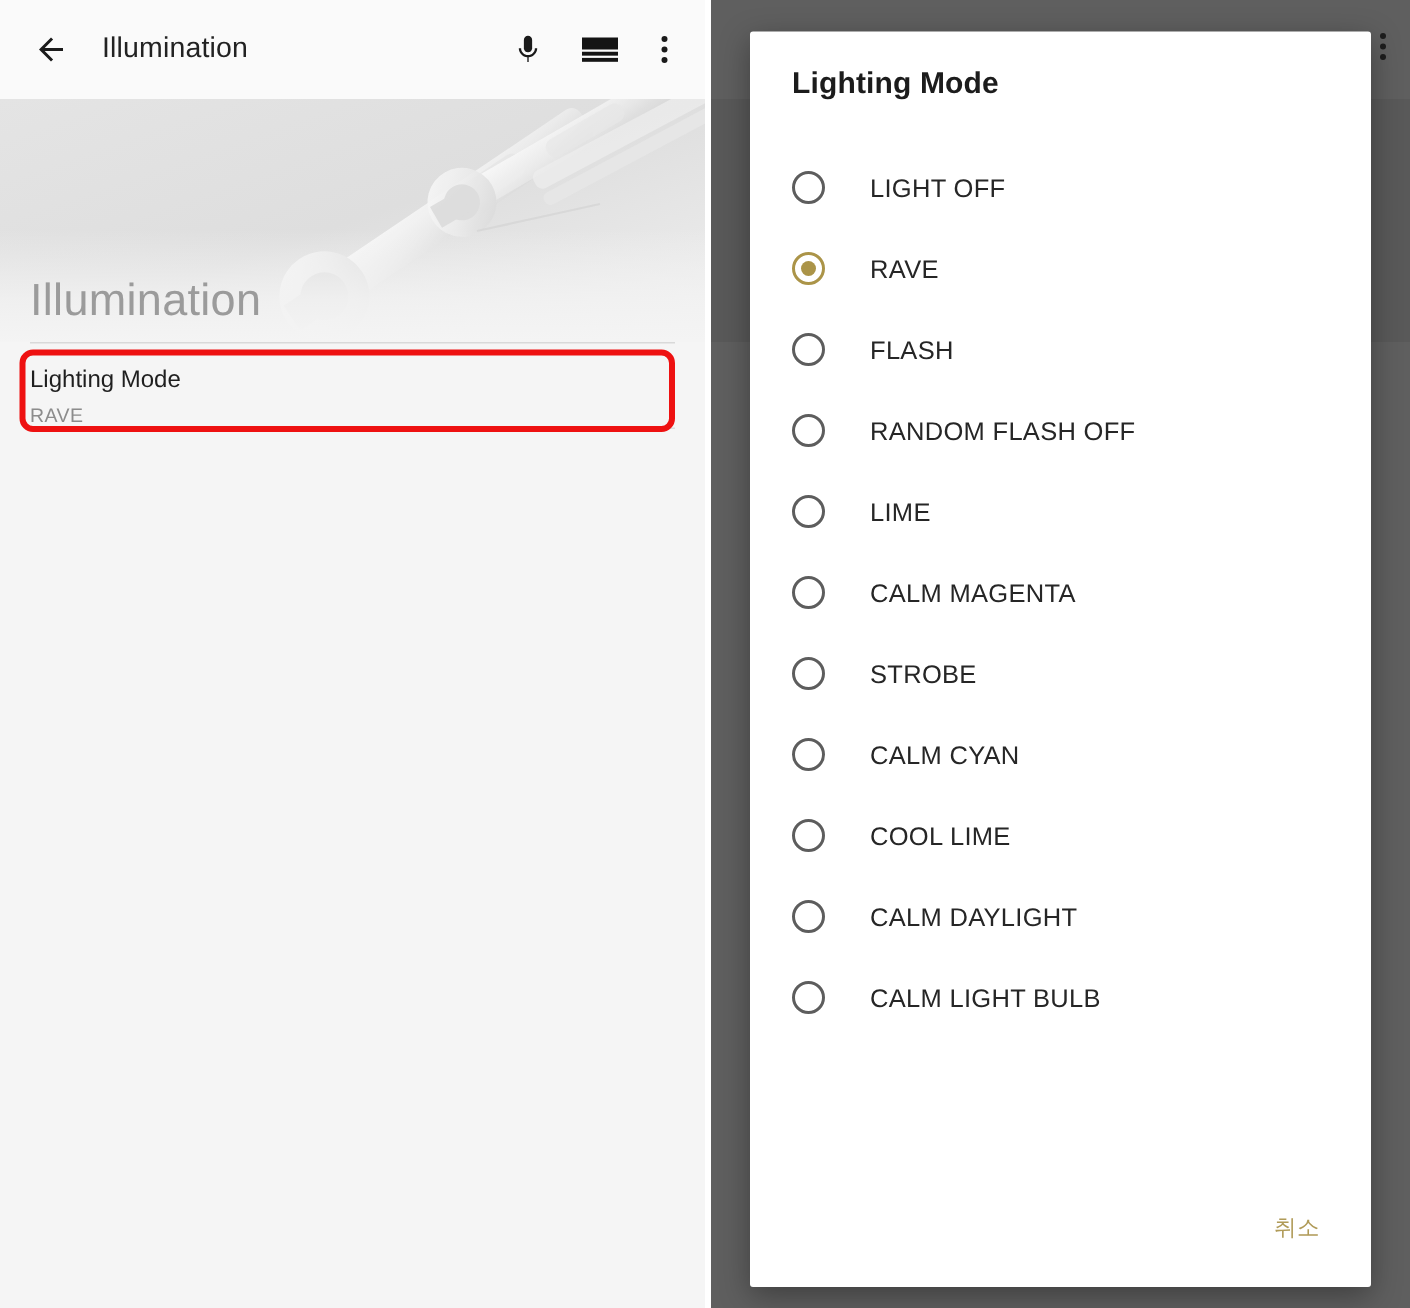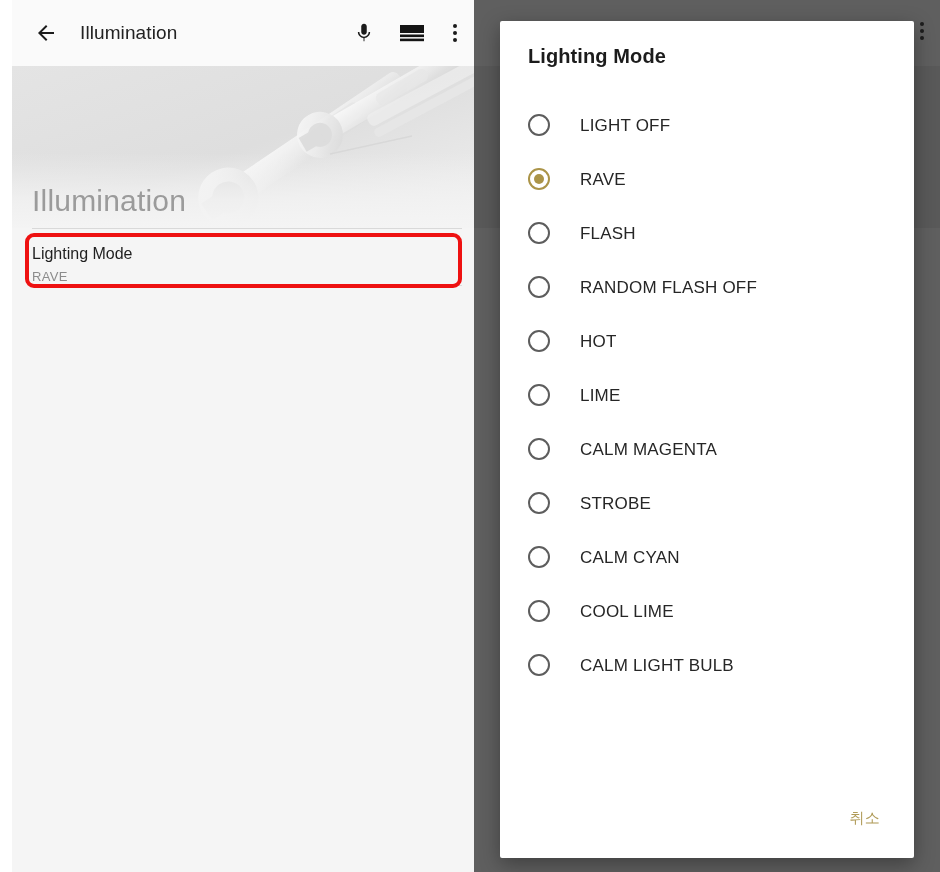--- a/index.html
+++ b/index.html
@@ -15,21 +15,21 @@
   #screen {
     position: relative;
     width: 940px;
     height: 872px;
     background: #ffffff;
   }
 
   
   #left-panel {
     position: absolute;
-    left: 12px; top: 0;
+    left: 0; top: 0;
     width: 470px;
     height: 872px;
     background: #f5f5f5;
     overflow: hidden;
   }
 
   
   #toolbar {
     position: absolute;
     left: 0; top: 0;
@@ -346,41 +346,41 @@
       <div class="radio-row">
           <span class="radio-ring"></span>
           <span class="radio-label">FLASH</span>
         </div>
       <div class="radio-row">
           <span class="radio-ring"></span>
           <span class="radio-label">RANDOM FLASH OFF</span>
         </div>
       <div class="radio-row">
           <span class="radio-ring"></span>
-          <span class="radio-label">HOT</span>
-        </div>
-      <div class="radio-row">
-          <span class="radio-ring"></span>
           <span class="radio-label">LIME</span>
         </div>
       <div class="radio-row">
           <span class="radio-ring"></span>
           <span class="radio-label">CALM MAGENTA</span>
         </div>
       <div class="radio-row">
           <span class="radio-ring"></span>
           <span class="radio-label">STROBE</span>
         </div>
       <div class="radio-row">
           <span class="radio-ring"></span>
           <span class="radio-label">CALM CYAN</span>
         </div>
       <div class="radio-row">
           <span class="radio-ring"></span>
           <span class="radio-label">COOL LIME</span>
+        </div>
+      <div class="radio-row">
+          <span class="radio-ring"></span>
+          <span class="radio-label">CALM DAYLIGHT</span>
         </div>
       <div class="radio-row">
           <span class="radio-ring"></span>
           <span class="radio-label">CALM LIGHT BULB</span>
         </div>
     </div>
 
     <div id="dialog-actions">
       <button id="dialog-cancel-button">취소</button>
     </div>

